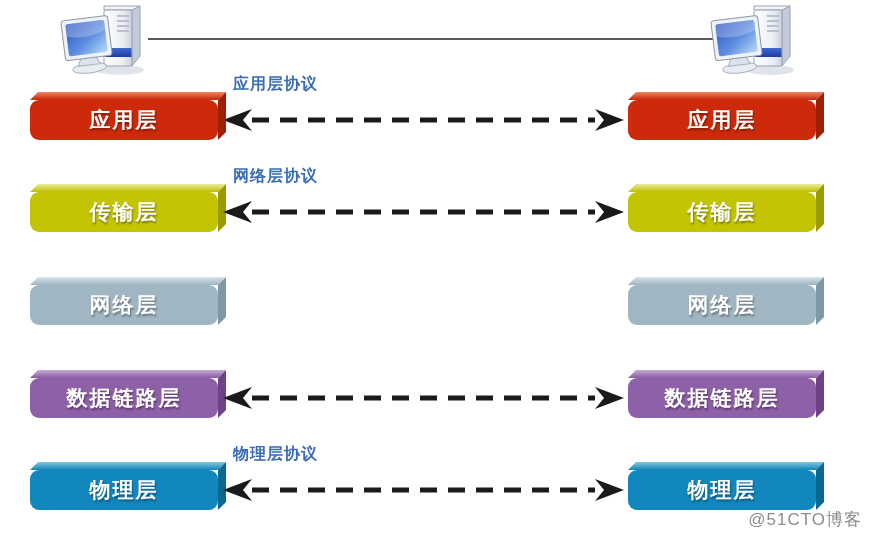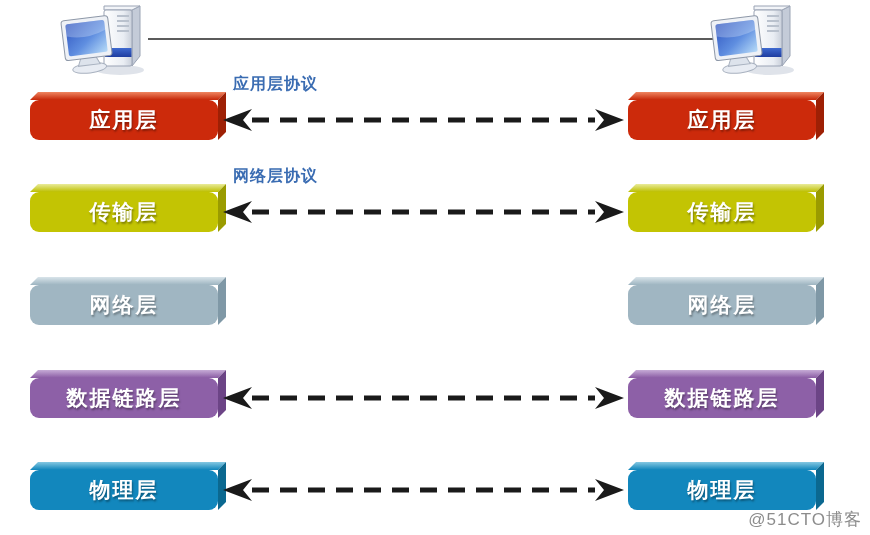--- a/index.html
+++ b/index.html
@@ -218,20 +218,21 @@
 
   <div class="layer-row" style="top:462px">
     <div class="box3d left" style="--front: #1287bd; --top-from: #85c8e2; --top-to: #0f85bb; --side: #0b6890;">
       <div class="face top"></div>
       <div class="face side"></div>
       <div class="face front">
         <span class="box-label">物理层</span>
       </div>
     </div>
     <div class="channel">
+      <div class="protocol-label">物理层协议</div>
       <svg class="arrow" viewBox="0 0 403 26">
         <line x1="30" y1="13" x2="373" y2="13"></line>
         <polygon points="1,13 30,2 21,13 30,24"></polygon>
         <polygon points="402,13 373,2 382,13 373,24"></polygon>
       </svg>
     </div>
     <div class="box3d right" style="--front: #1287bd; --top-from: #85c8e2; --top-to: #0f85bb; --side: #0b6890;">
       <div class="face top"></div>
       <div class="face side"></div>
       <div class="face front">

